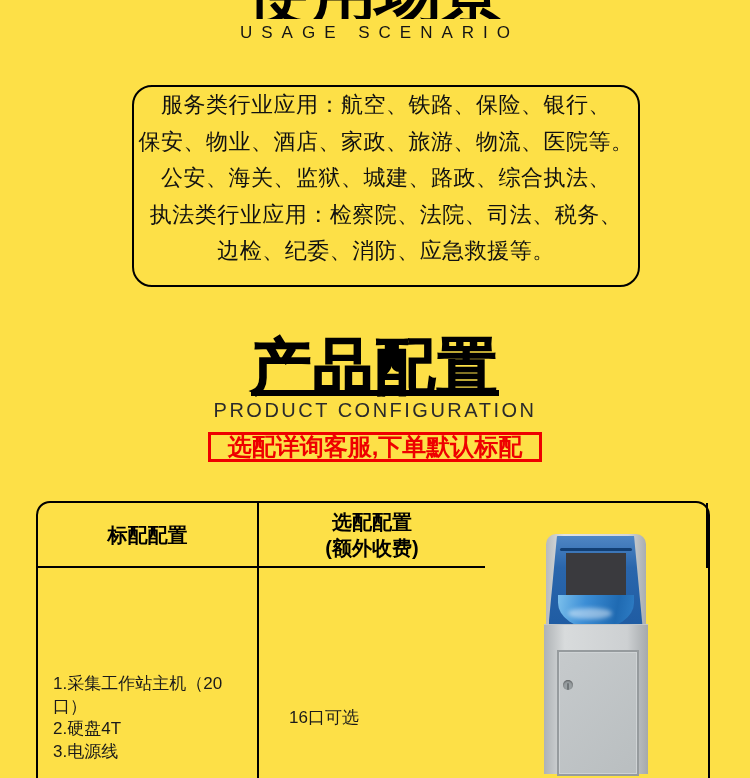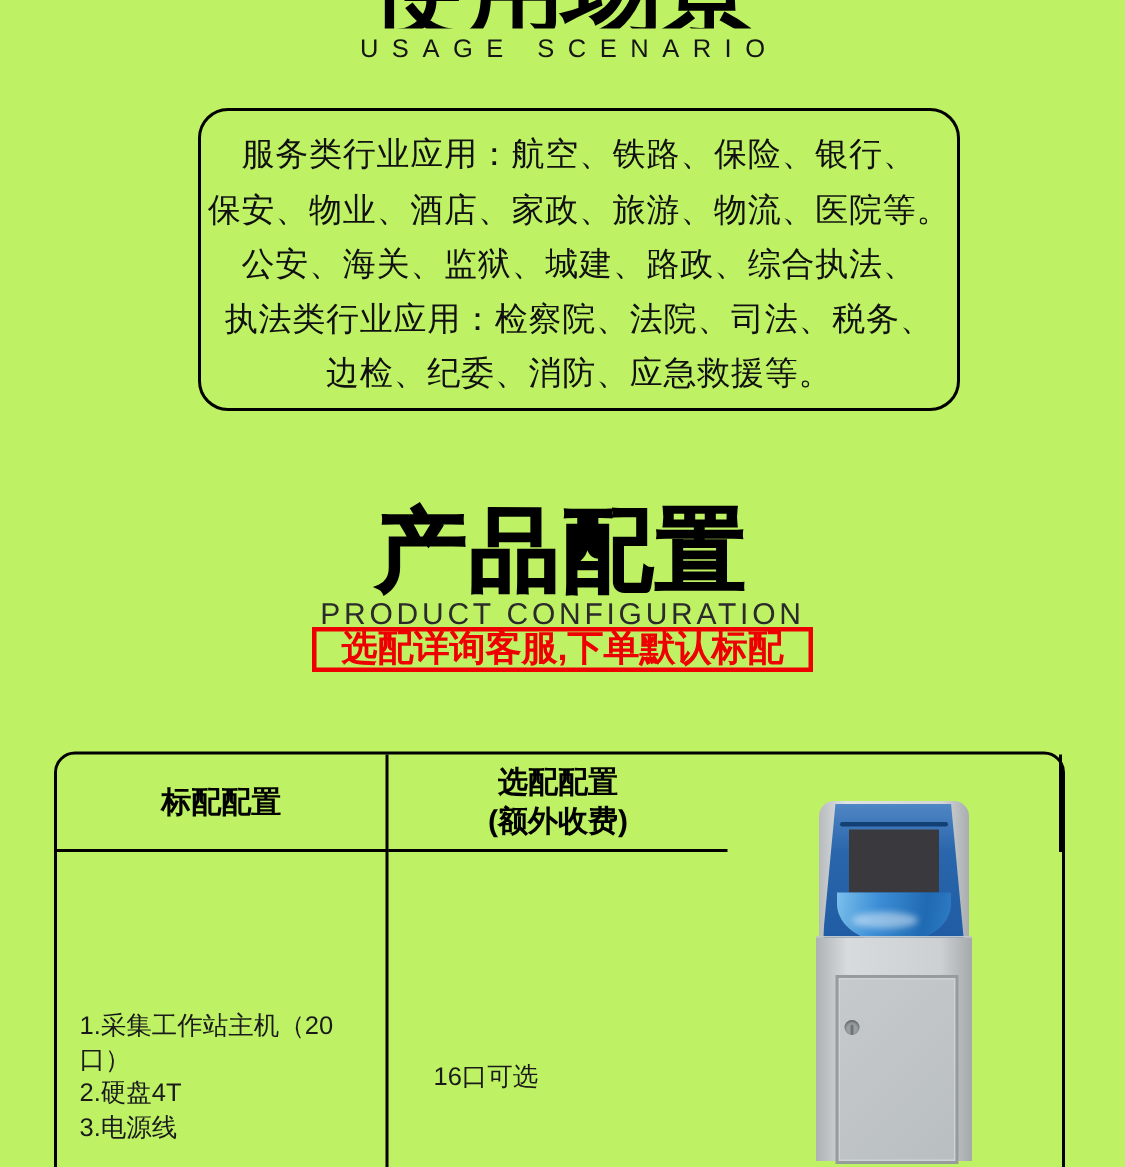--- a/index.html
+++ b/index.html
@@ -3,21 +3,21 @@
 <meta charset="utf-8">
 <style>
   * { box-sizing: border-box; margin: 0; padding: 0; }
   html, body { background: #ffffff; }
   body { font-family: "Liberation Sans", "DejaVu Sans", sans-serif; }
 
   .page {
     position: relative;
     width: 750px;
     height: 778px;
-    background: #bef264;
+    background: #fde047;
     overflow: hidden;
   }
 
   
   .top-title-crop {
     position: absolute;
     top: 0; left: 0; right: 0;
     height: 19px;
     overflow: hidden;
     text-align: center;
@@ -38,59 +38,59 @@
     text-align: center;
     font-size: 17px;
     letter-spacing: 9px;
     text-indent: 9px;
     color: #151515;
   }
 
   
   .scenario-box {
     position: absolute;
-    left: 132px; top: 72px;
+    left: 132px; top: 85px;
     width: 508px; height: 202px;
     border: 2px solid #000;
     border-radius: 20px;
-    padding-top: 11px;
   }
   .scenario-box p {
     text-align: center;
     font-size: 22px;
     line-height: 36.5px;
     letter-spacing: 0.5px;
     color: #111;
     white-space: nowrap;
   }
 
   
   .config-title {
     position: absolute;
     top: 327px; left: 0; right: 0;
     text-align: center;
     font-size: 60px;
     font-weight: bold;
     letter-spacing: 2px;
     color: #000;
+    text-decoration: underline;
     -webkit-text-stroke: 1.5px #000;
   }
   .config-subtitle {
     position: absolute;
     top: 399px; left: 0; right: 0;
     text-align: center;
     font-size: 20px;
     letter-spacing: 2.5px;
     color: #2b2b2b;
   }
 
   
   .notice-box {
     position: absolute;
-    left: 208px; top: 418px;
+    left: 208px; top: 432px;
     width: 334px; height: 30px;
     border: 3px solid #ee0000;
     color: #ee0000;
     font-size: 24px;
     font-weight: bold;
     line-height: 24px;
     display: flex;
     align-items: center;
     justify-content: center;
     white-space: nowrap;

